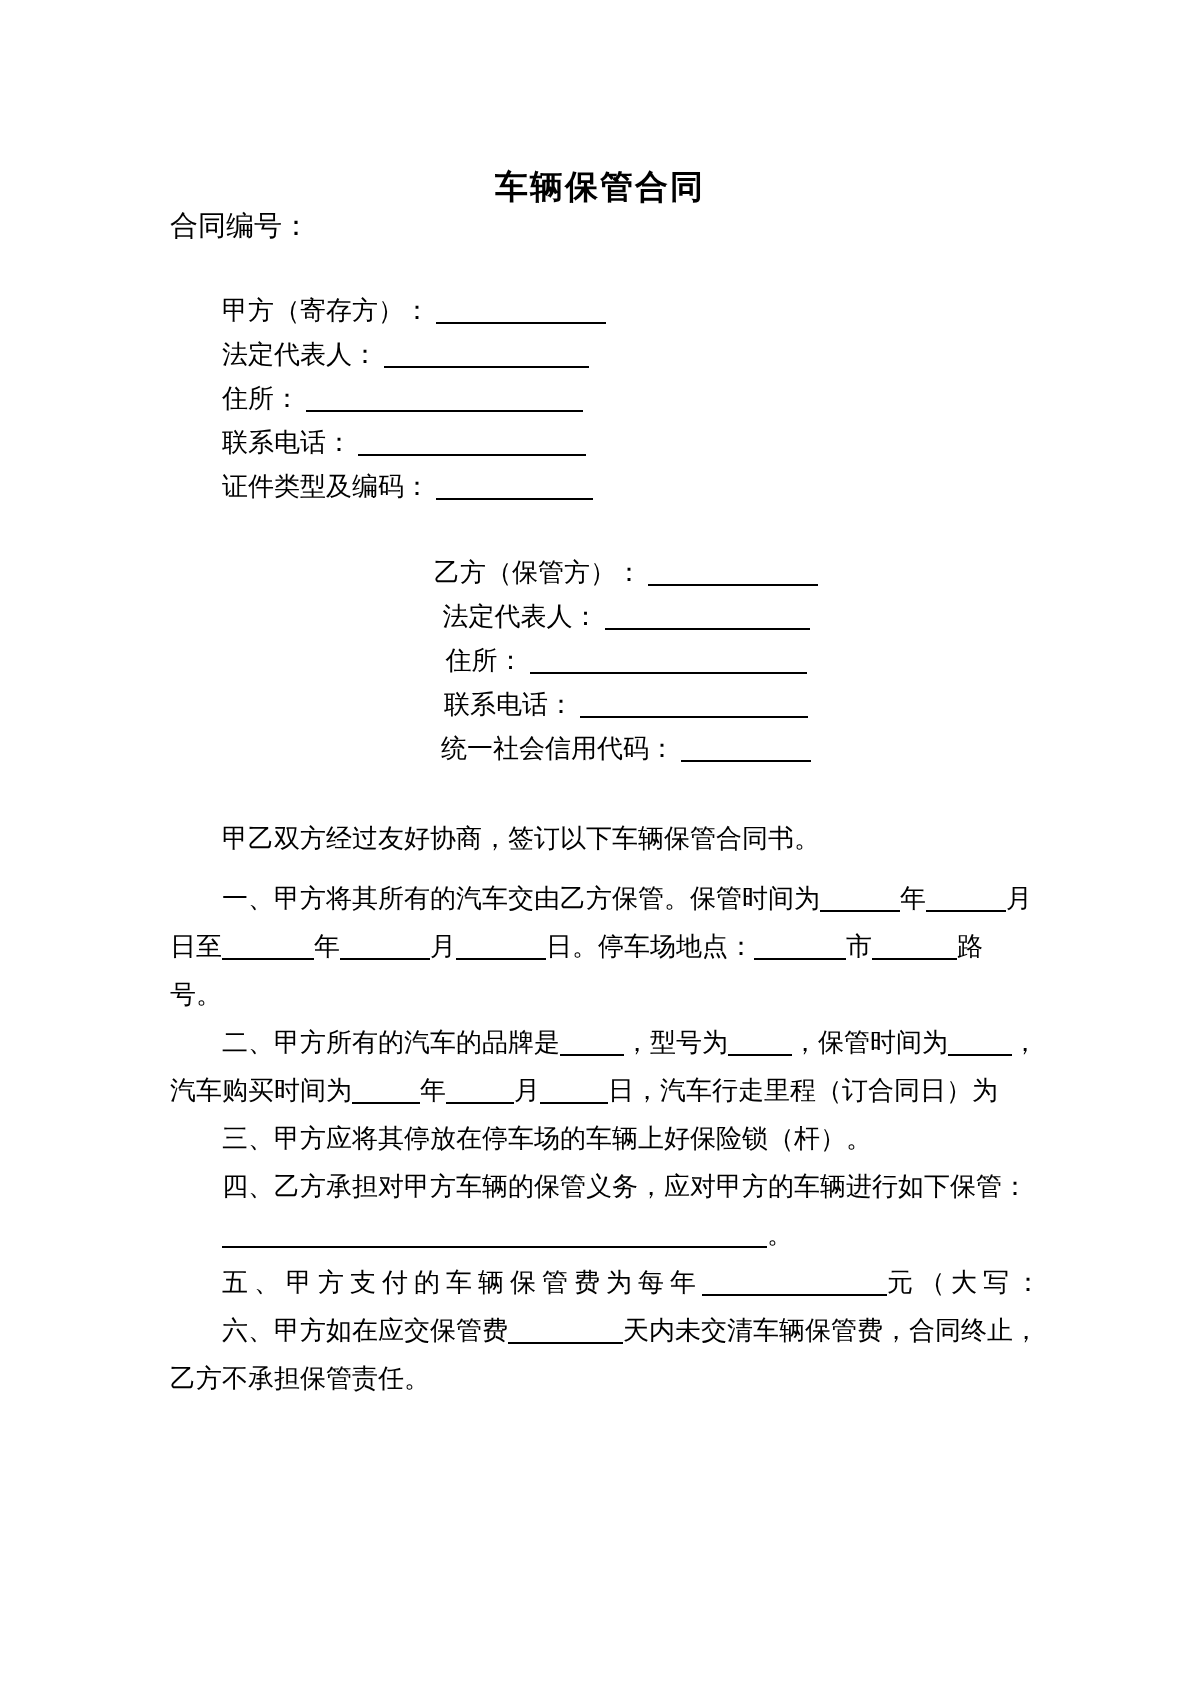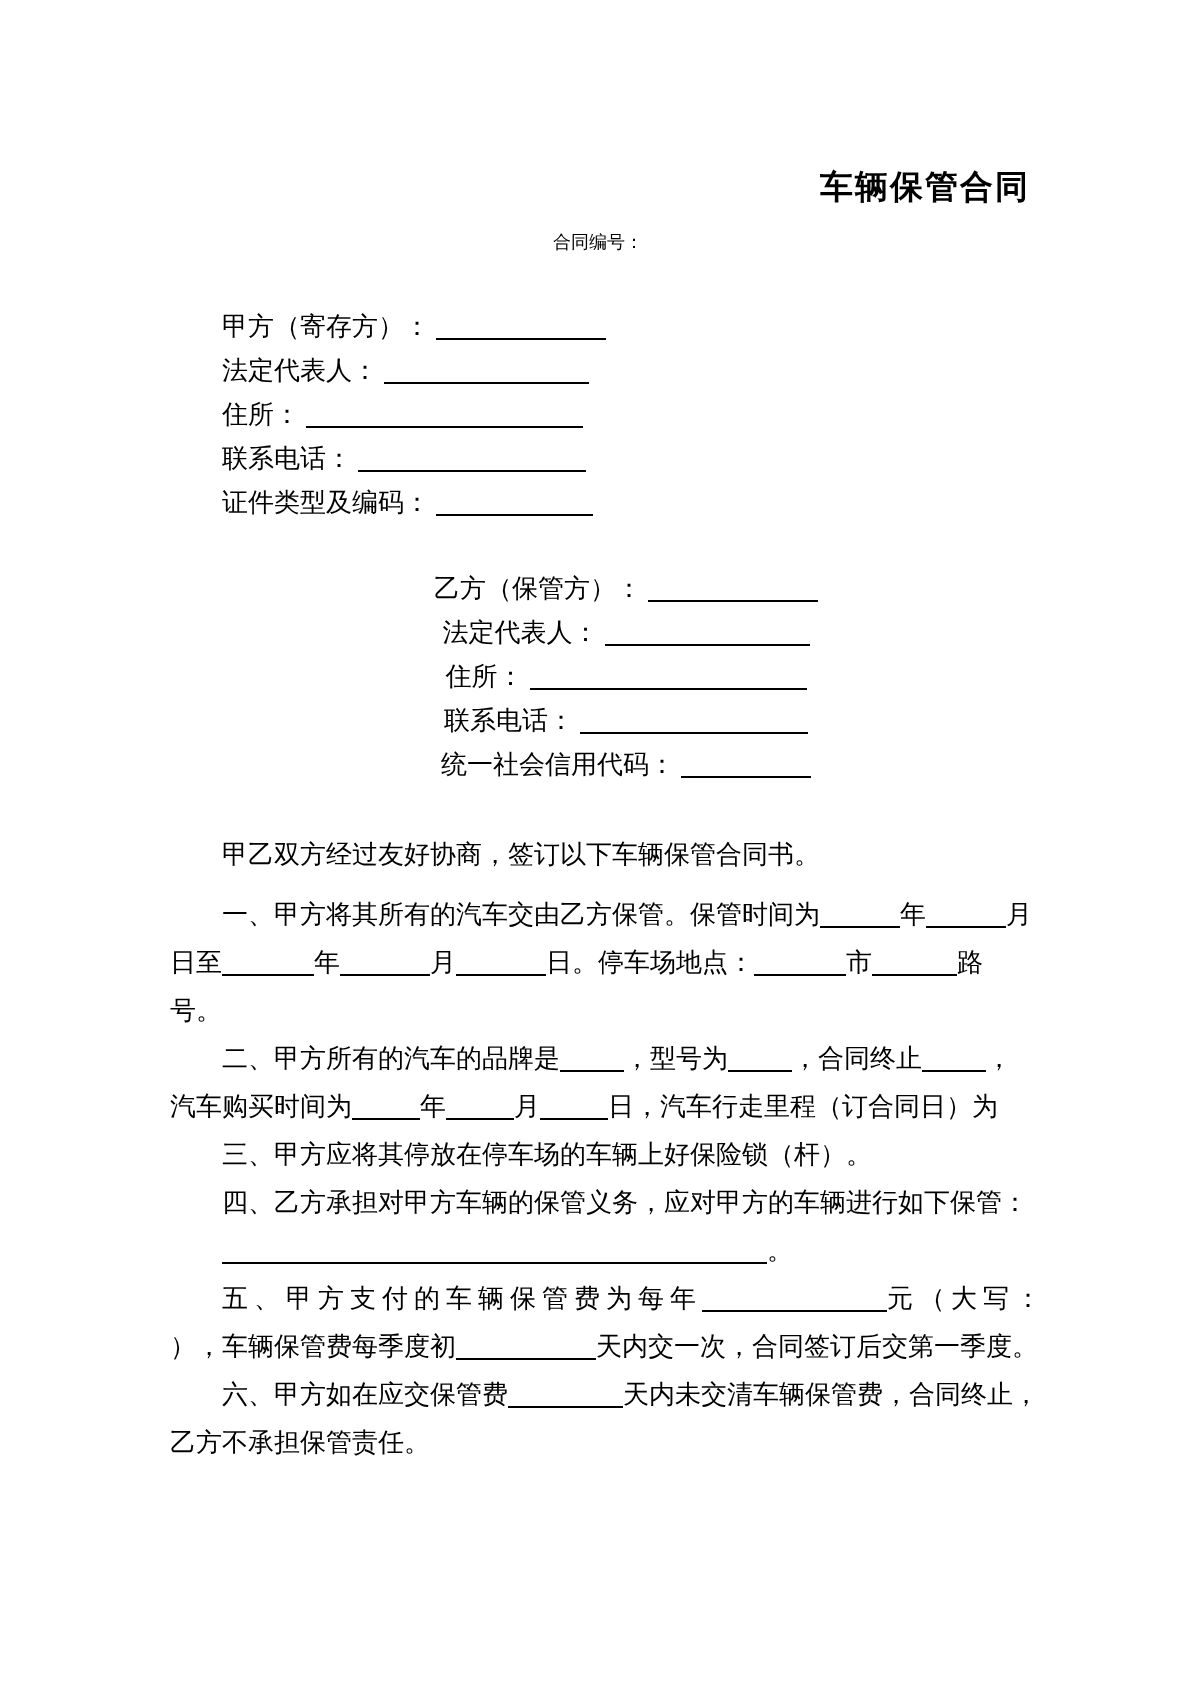--- a/index.html
+++ b/index.html
@@ -14,27 +14,26 @@
     font-family: "Liberation Serif", "DejaVu Serif", serif;
     font-size: 26px;
     color: #000000;
   }
   .title {
     margin: 0;
     font-family: "Liberation Sans", "DejaVu Sans", sans-serif;
     font-weight: bold;
     font-size: 33px;
     letter-spacing: 2px;
-    text-align: right;
+    text-align: center;
     line-height: 44px;
   }
   .contract-no {
-    margin-top: 16px;
-    text-align: center;
-    font-size: 18px;
+    text-align: left;
+    font-size: 28px;
     line-height: 34px;
     padding-right: 4px;
   }
   #party-a { margin-top: 46px; }
   #party-b { margin-top: 42px; text-align: center; }
   .party-line {
     height: 44px;
     line-height: 44px;
     padding-left: 52px;
     white-space: nowrap;
@@ -84,32 +83,31 @@
       <div class="party-line"><span>统一社会信用代码：</span><span class="blank" style="width: 130px;"></span></div>
     </div>
   <p class="intro">甲乙双方经过友好协商，签订以下车辆保管合同书。</p>
   <div id="clauses">
       <div>
         <div class="clause-line ind"><span class="t">一、甲方将其所有的汽车交由乙方保管。保管时间为</span><span class="blank" style="width: 80px;"></span><span class="t">年</span><span class="blank" style="width: 80px;"></span><span class="t">月</span></div>
         <div class="clause-line"><span class="t">日至</span><span class="blank" style="width: 92px;"></span><span class="t">年</span><span class="blank" style="width: 90px;"></span><span class="t">月</span><span class="blank" style="width: 90px;"></span><span class="t">日。停车场地点：</span><span class="blank" style="width: 92px;"></span><span class="t">市</span><span class="blank" style="width: 85px;"></span><span class="t">路</span></div>
         <div class="clause-line"><span class="t">号。</span></div>
       </div>
       <div>
-        <div class="clause-line ind"><span class="t">二、甲方所有的汽车的品牌是</span><span class="blank" style="width: 64px;"></span><span class="t">，型号为</span><span class="blank" style="width: 64px;"></span><span class="t">，合同终止</span><span class="blank" style="width: 64px;"></span><span class="t">，</span></div>
+        <div class="clause-line ind"><span class="t">二、甲方所有的汽车的品牌是</span><span class="blank" style="width: 64px;"></span><span class="t">，型号为</span><span class="blank" style="width: 64px;"></span><span class="t">，保管时间为</span><span class="blank" style="width: 64px;"></span><span class="t">，</span></div>
         <div class="clause-line"><span class="t">汽车购买时间为</span><span class="blank" style="width: 68px;"></span><span class="t">年</span><span class="blank" style="width: 68px;"></span><span class="t">月</span><span class="blank" style="width: 68px;"></span><span class="t">日，汽车行走里程（订合同日）为</span></div>
       </div>
       <div>
         <div class="clause-line ind"><span class="t">三、甲方应将其停放在停车场的车辆上好保险锁（杆）。</span></div>
       </div>
       <div>
         <div class="clause-line ind"><span class="t">四、乙方承担对甲方车辆的保管义务，应对甲方的车辆进行如下保管：</span></div>
         <div class="clause-line ind"><span class="blank" style="width: 545px;"></span><span class="t">。</span></div>
       </div>
       <div>
         <div class="clause-line ind sp"><span class="t">五、甲方支付的车辆保管费为每年</span><span class="blank" style="width: 185px;"></span><span class="t">元（大写：</span></div>
-        <div class="clause-line"><span class="t">），车辆保管费每季度初</span><span class="blank" style="width: 140px;"></span><span class="t">天内交一次，合同签订后交第一季度。</span></div>
       </div>
       <div>
         <div class="clause-line ind"><span class="t">六、甲方如在应交保管费</span><span class="blank" style="width: 115px;"></span><span class="t">天内未交清车辆保管费，合同终止，</span></div>
         <div class="clause-line"><span class="t">乙方不承担保管责任。</span></div>
       </div>
     </div>
 </div>
 
 </body></html>

